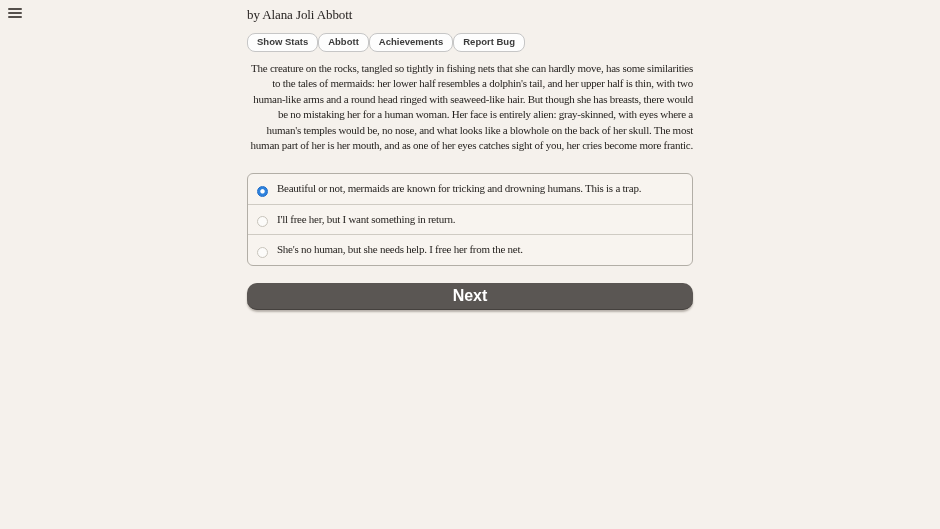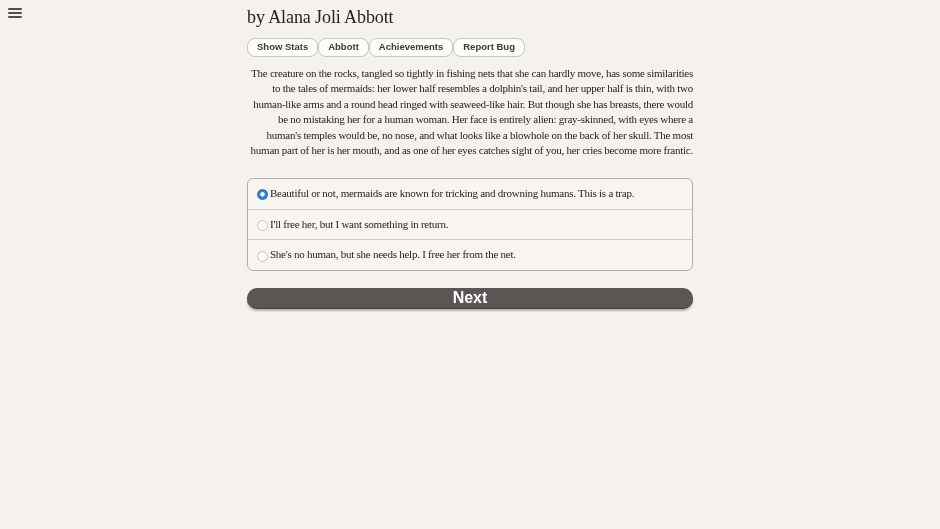--- a/index.html
+++ b/index.html
@@ -12,21 +12,21 @@
     color:#211e1b;
   }
   .menu-icon {
     position:absolute; left:8px; top:8px; width:14px; height:12px;
     cursor:pointer;
   }
   .menu-icon .bar { height:2px; background:#544f4b; margin-bottom:2px; border-radius:1px; }
   .column { position:absolute; left:247px; top:0; width:446px; }
   .byline {
     margin-top:7px;
-    font-size:18px;
+    font-size:13px;
     letter-spacing:-0.1px;
     color:#272321;
   }
   .toolbar { margin-top:10px; display:flex; gap:0; }
   .tool-btn {
     font-family:"Liberation Sans", sans-serif;
     font-weight:bold;
     font-size:9.5px;
     line-height:1;
     color:#3b3b3b;
@@ -48,22 +48,22 @@
   }
   .choices {
     margin-top:19px;
     border:1px solid #b2aea6;
     border-radius:6px;
     background:#f8f4ef;
     overflow:hidden;
   }
   .choice-row {
     display:flex;
-    align-items:center;
-    gap:2px;
+    align-items:flex-end;
+    gap:9px;
     padding:7px 10px 7px 9px;
     cursor:pointer;
   }
   .choice-row + .choice-row { border-top:1px solid #cfcbc3; }
   .radio {
     flex:0 0 11px;
     width:11px; height:11px;
     margin-top:2px;
     border-radius:50%;
   }
@@ -73,21 +73,21 @@
   .choice-label {
     font-size:11px;
     letter-spacing:-0.25px;
     line-height:15.6px;
     color:#211e1b;
   }
   .next-btn {
     display:block;
     margin-top:17px;
     width:100%;
-    height:21px;
+    height:27px;
     background:#5a5653;
     border:none;
     border-bottom:1px solid #45413e;
     border-radius:10px;
     color:#ffffff;
     font-family:"Liberation Sans", sans-serif;
     font-weight:bold;
     font-size:16px;
     cursor:pointer;
     box-shadow:0 2px 2px rgba(70,60,50,0.35);

